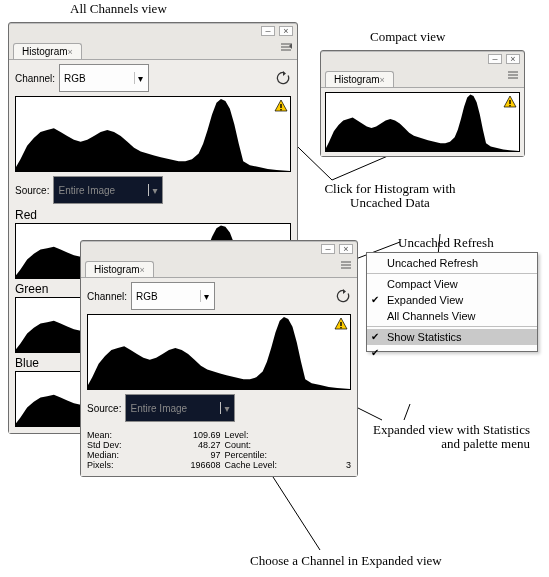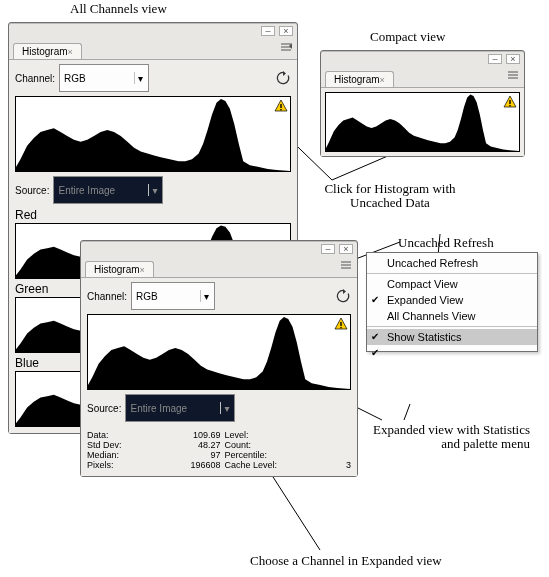--- a/index.html
+++ b/index.html
@@ -307,21 +307,21 @@
       </span>
     </div>
     <div class="row" style="margin-top:4px">
       <span class="label">Source:</span>
       <div class="dropdown disabled" style="width:110px">
         <span class="dd-val">Entire Image</span>
         <span class="dd-arrow">▾</span>
       </div>
     </div>
     <div class="stats">
-      <span class="k">Data:</span>
+      <span class="k">Mean:</span>
       <span class="v">109.69</span>
       <span class="k">Level:</span>
       <span class="v"></span>
       <span class="k">Std Dev:</span>
       <span class="v">48.27</span>
       <span class="k">Count:</span>
       <span class="v"></span>
       <span class="k">Median:</span>
       <span class="v">97</span>
       <span class="k">Percentile:</span>

